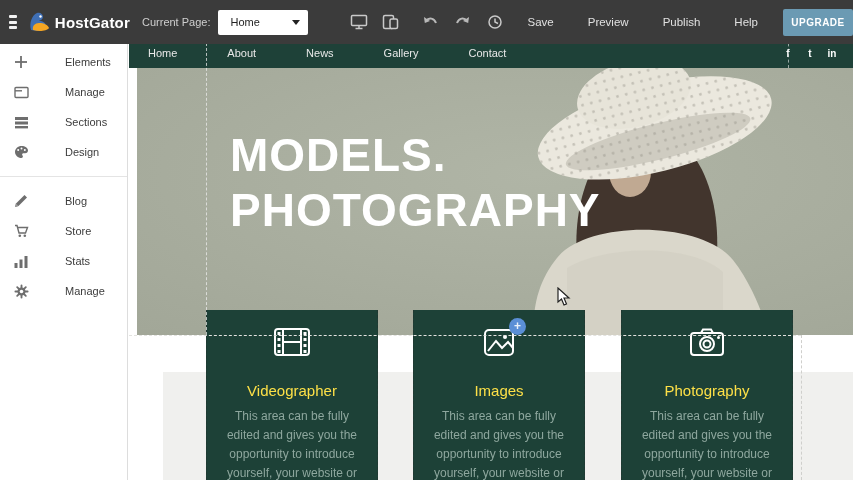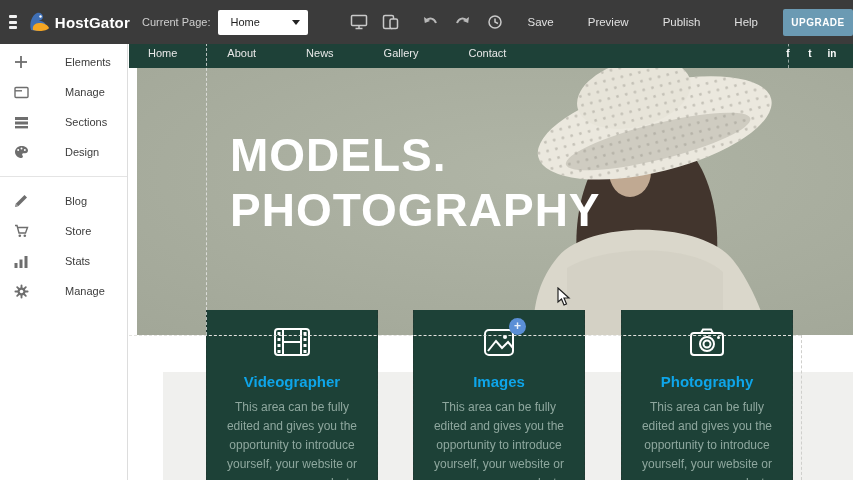--- a/index.html
+++ b/index.html
@@ -54,21 +54,21 @@
 
   .gray-section { position:absolute; left:34px; top:334px; width:690px; height:108px; background:#f0f0ee; }
 
   .card { position:absolute; top:272px; width:172px; height:170px; background:#1d4137;
     border-left:1px dashed rgba(40,40,40,.35); border-right:1px dashed rgba(40,40,40,.35);
     text-align:center; z-index:6; cursor:pointer; }
   .card.c1 { left:77px; } .card.c2 { left:284px; } .card.c3 { left:492px; }
   .card-icon-wrap { position:relative; display:inline-block; margin-top:16px; height:38px; }
   .badge { position:absolute; top:-8px; right:-10px; width:17px; height:17px; border-radius:50%;
     background:#5b8fd6; color:#eaf1fa; font-size:12px; line-height:16px; text-align:center; font-weight:bold; cursor:pointer; }
-  .card h3 { color:#0ea5e9; font-size:15px; font-weight:700; margin-top:9px; }
+  .card h3 { color:#fde047; font-size:15px; font-weight:400; margin-top:18px; }
   .card p { color:#8ea79e; font-size:12px; line-height:19px; padding:8px 15px 0 15px; }
 
   
   .guide { position:absolute; z-index:10; pointer-events:none; }
   .gv1 { left:77px; top:0; height:297px; border-left:1px dashed rgba(235,235,235,.75); }
   .gv2 { left:659px; top:0; height:30px; border-left:1px dashed rgba(235,235,235,.6); }
   .gh1 { left:0; top:297px; width:672px; border-top:1px dashed #e3e3e0; }
   .gv3 { left:672px; top:297px; height:145px; border-left:1px dashed #cfcfcc; }
 
   .cursor { position:absolute; left:428px; top:249px; z-index:50; pointer-events:none; }

